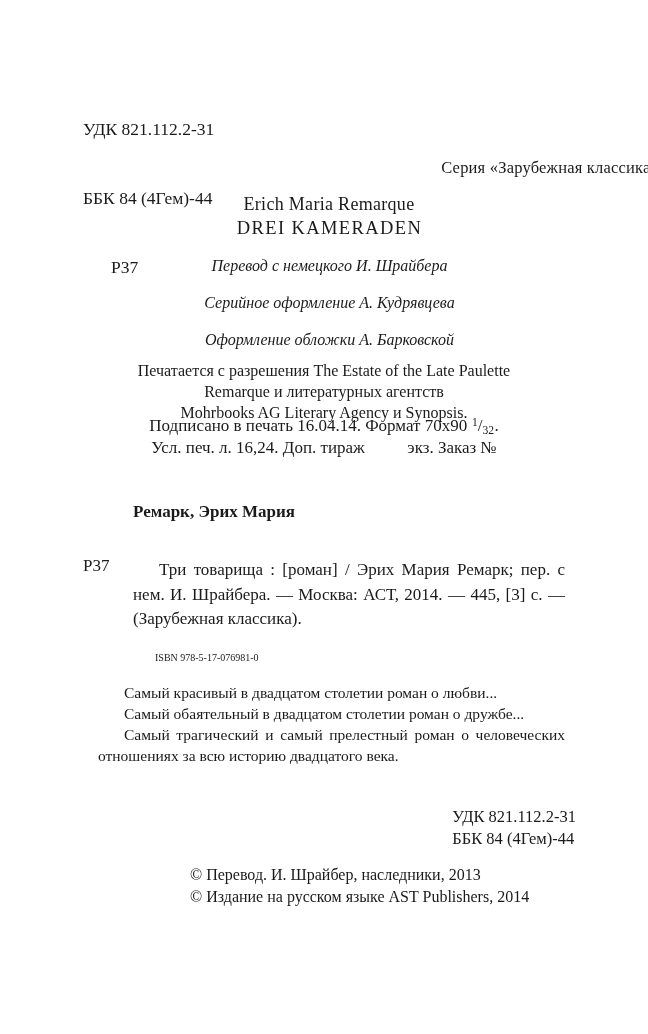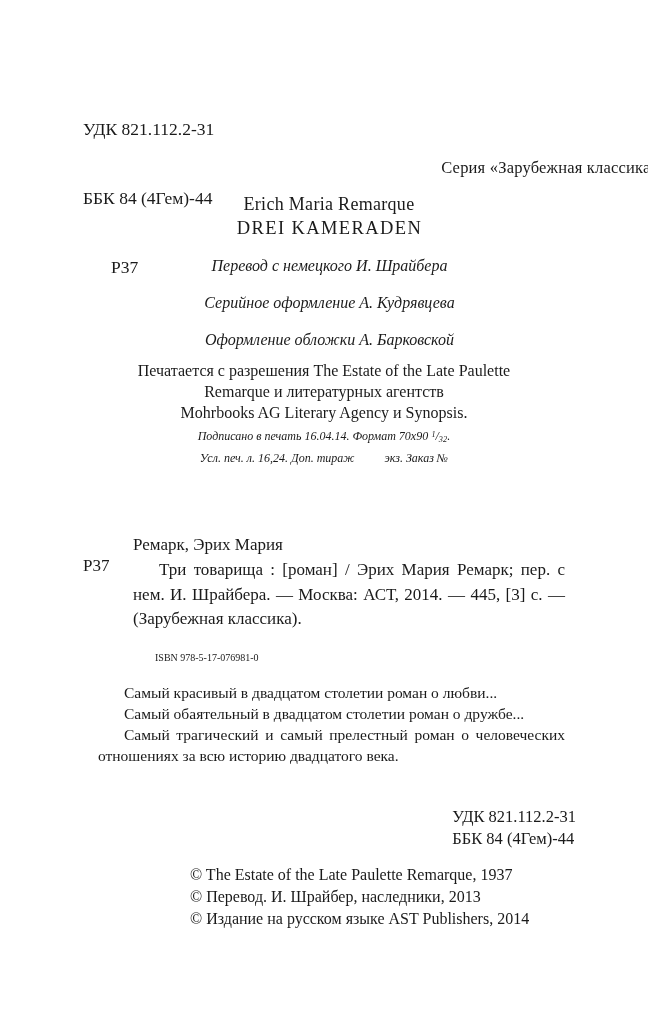--- a/index.html
+++ b/index.html
@@ -83,25 +83,24 @@
     text-align: center;
     font-size: 16px;
     line-height: 21px;
   }
 
   
   .imprint {
     position: absolute;
     left: 83px;
     width: 482px;
-    top: 425px;
-    text-align: center;
-    font-size: 12px;
+    top: 415px;
+    text-align: center;
+    font-size: 17px;
     line-height: 22px;
-    font-style: italic;
   }
   .imprint .row { display: block; white-space: pre; }
   .frac { display: inline-block; position: relative; width: 1.35em; }
   .frac sup {
     font-size: 0.68em;
     vertical-align: 0.42em;
     line-height: 0;
   }
   .frac .slash { font-size: 1em; }
   .frac sub {
@@ -113,22 +112,22 @@
   
   .bib-shelf {
     position: absolute;
     left: 83px;
     top: 556px;
     font-size: 17px;
   }
   .bib-author {
     position: absolute;
     left: 133px;
-    top: 535px;
-    font-weight: normal;
+    top: 502px;
+    font-weight: bold;
     font-size: 17px;
   }
   .bib-body {
     position: absolute;
     left: 133px;
     width: 432px;
     top: 558px;
     font-size: 17px;
     line-height: 24.5px;
     text-align: justify;
@@ -221,18 +220,17 @@
     <p>Самый обаятельный в двадцатом столетии роман о дружбе...</p>
     <p>Самый трагический и самый прелестный роман о человеческих отношениях за всю историю двадцатого ве­ка.</p>
   </div>
 
   <div class="udc-bottom">
     <span>УДК 821.112.2-31</span>
     <span>ББК 84 (4Гем)-44</span>
   </div>
 
   <div class="copyright">
-    <span>© The Estate of the Late Paulette Remarque, 1937</span>
     <span>© Перевод. И. Шрайбер, наследники, 2013</span>
     <span>© Издание на русском языке AST Publishers, 2014</span>
   </div>
 
 </div>
 
 </body></html>

